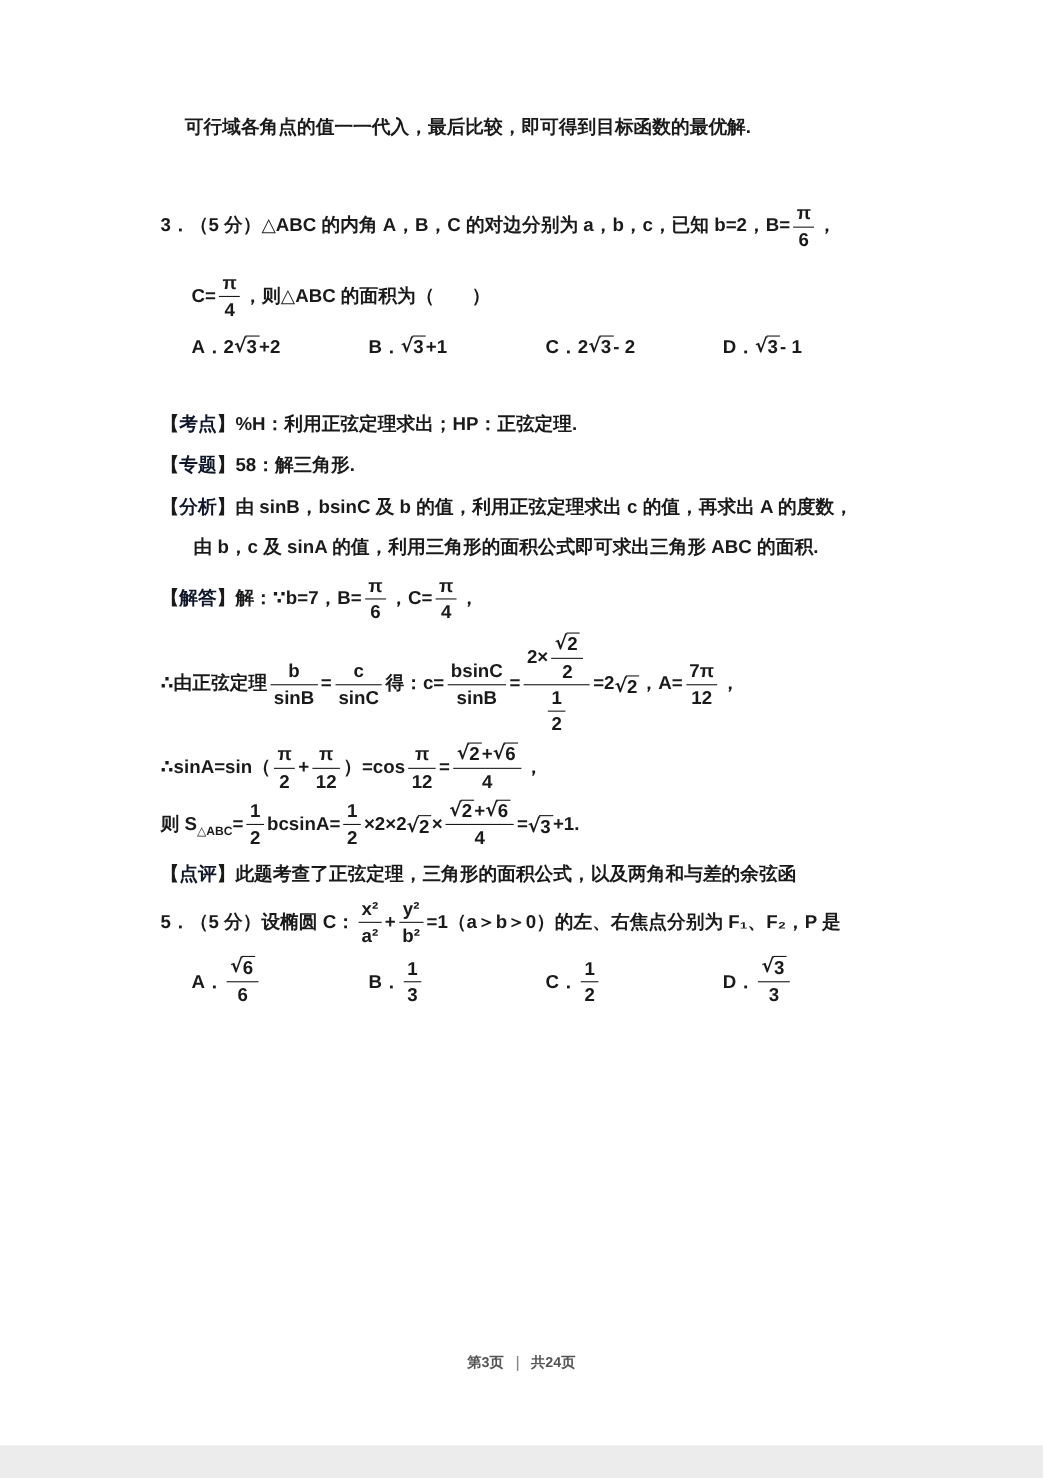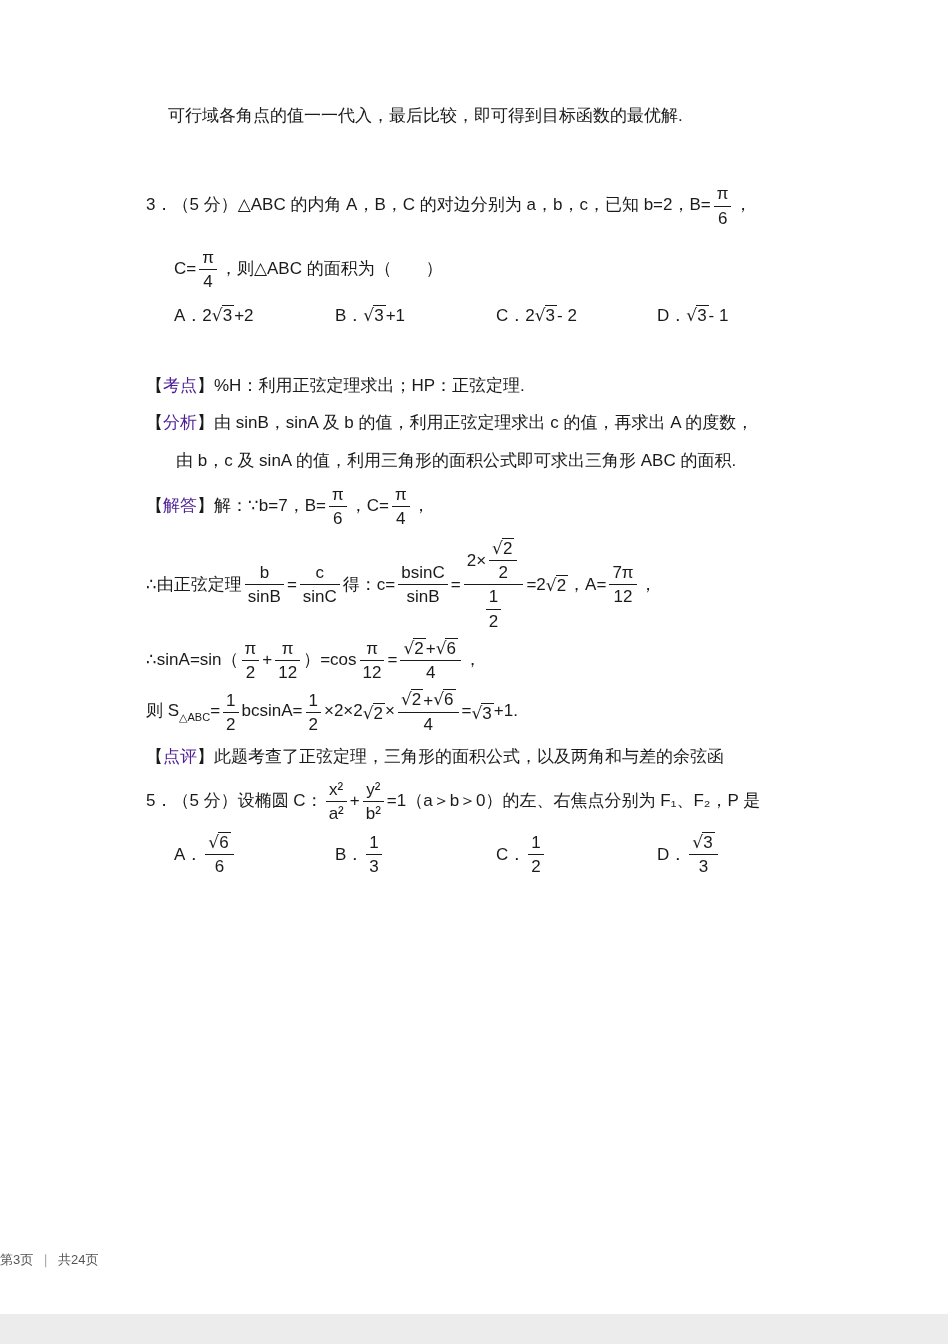--- a/index.html
+++ b/index.html
@@ -1,59 +1,59 @@
 <!DOCTYPE html>
 <html><head>
 <meta charset="utf-8">
 <style>
   html, body { margin: 0; padding: 0; background: #ffffff; }
   body {
     width: 950px; height: 1344px; position: relative; overflow: hidden;
     font-family: "Liberation Sans", "DejaVu Sans", sans-serif;
     font-size: 17px; color: #1a1a1a;
   }
-  .page { width: 948px; height: 1344px; position: relative; background: #fff; }
+  .page { width: 948px; height: 1344px; position: relative; background: #fff; font-weight: bold; }
   .content { padding: 100px 96px 0 146px; box-sizing: border-box; }
   p.line { margin: 0; line-height: 1.85; white-space: nowrap; }
   .intro { padding-left: 22px; margin-bottom: 52px !important; }
   .stem1 { margin-bottom: 18px !important; }
   .stem2 { padding-left: 28px; margin-bottom: 8px !important; }
   .options { padding-left: 28px; display: flex; align-items: center; margin-bottom: 38px !important; }
   .opt { display: inline-flex; align-items: center; width: 161px; }
   .opt:last-child { width: auto; }
   .kv { margin-bottom: 6px !important; }
   .fenxi2 { padding-left: 30px; margin-bottom: 8px !important; }
   .jieda-line { margin-bottom: 8px !important; }
   .mathline { margin-bottom: 6px !important; }
   .answer-line { margin-bottom: 2px !important; }
   .dp2 { padding-left: 30px; margin-bottom: 46px !important; }
   .q5stem1 { margin-bottom: 8px !important; }
   .q5stem2 { padding-left: 28px; margin-bottom: 8px !important; }
-  .blue { color: #4c1d95; }
+  .blue { color: #0f172a; }
   .bracket { color: #1a1a1a; }
   
   .frac {
     display: inline-flex; flex-direction: column; align-items: stretch;
     vertical-align: middle; text-align: center; margin: 0 3px; line-height: 1.25;
   }
   .frac > .num {
     display: flex; align-items: center; justify-content: center;
     border-bottom: 1px solid currentColor; padding: 0 3px 1px;
   }
   .frac > .den {
     display: flex; align-items: center; justify-content: center; padding: 1px 3px 0;
   }
   
   .sqrt { display: inline-flex; align-items: flex-start; vertical-align: -2px; }
   .sqrt .rsign { font-family: "DejaVu Sans", sans-serif; line-height: 1.2; }
   .sqrt .rad { border-top: 1.5px solid currentColor; padding: 0 2px 0 1px; margin-left: -1px; line-height: 1.2; }
   sub.small { font-size: 11px; }
   .footer {
-    position: absolute; left: 0; right: 0; bottom: 75px;
-    text-align: left; font-size: 13px; color: #555;
+    position: absolute; left: 0; right: 0; bottom: 96px;
+    text-align: center; font-size: 13px; color: #555;
   }
   .footer .sep { margin: 0 6px; color: #888; }
   .bottom-strip {
     position: absolute; left: 0; right: 0; bottom: 0; height: 30px; background: #ececec;
   }
 </style>
 </head>
 <body>
 
 <div class="page">
@@ -106,22 +106,23 @@
             <span class="sqrt">
               <span class="rsign">√</span>
               <span class="rad">3</span>
             </span>
             <span> - 1</span>
           </span>
       </p>
 
       <p class="line kv"><span class="bracket">【</span><span class="blue">考点</span><span class="bracket">】</span><span>%H：利用正弦定理求出；HP：正弦定理.</span></p>
 
-
-      <p class="line kv"><span class="bracket">【</span><span class="blue">分析</span><span class="bracket">】</span><span>由 sinB，sinA 及 b 的值，利用正弦定理求出 c 的值，再求出 A 的度数，</span></p>
+      <p class="line kv"><span class="bracket">【</span><span class="blue">专题</span><span class="bracket">】</span><span>58：解三角形.</span></p>
+
+      <p class="line kv"><span class="bracket">【</span><span class="blue">分析</span><span class="bracket">】</span><span>由 sinB，bsinC 及 b 的值，利用正弦定理求出 c 的值，再求出 A 的度数，</span></p>
       <p class="line fenxi2"><span>由 b，c 及 sinA 的值，利用三角形的面积公式即可求出三角形 ABC 的面积.</span></p>
 
       <p class="line jieda-line"><span class="bracket">【</span><span class="blue">解答</span><span class="bracket">】</span><span>解：∵b=7，B=</span><span class="frac">
             <span class="num">π</span>
             <span class="den">6</span>
           </span><span>，C=</span><span class="frac">
             <span class="num">π</span>
             <span class="den">4</span>
           </span><span>，</span></p>
 

